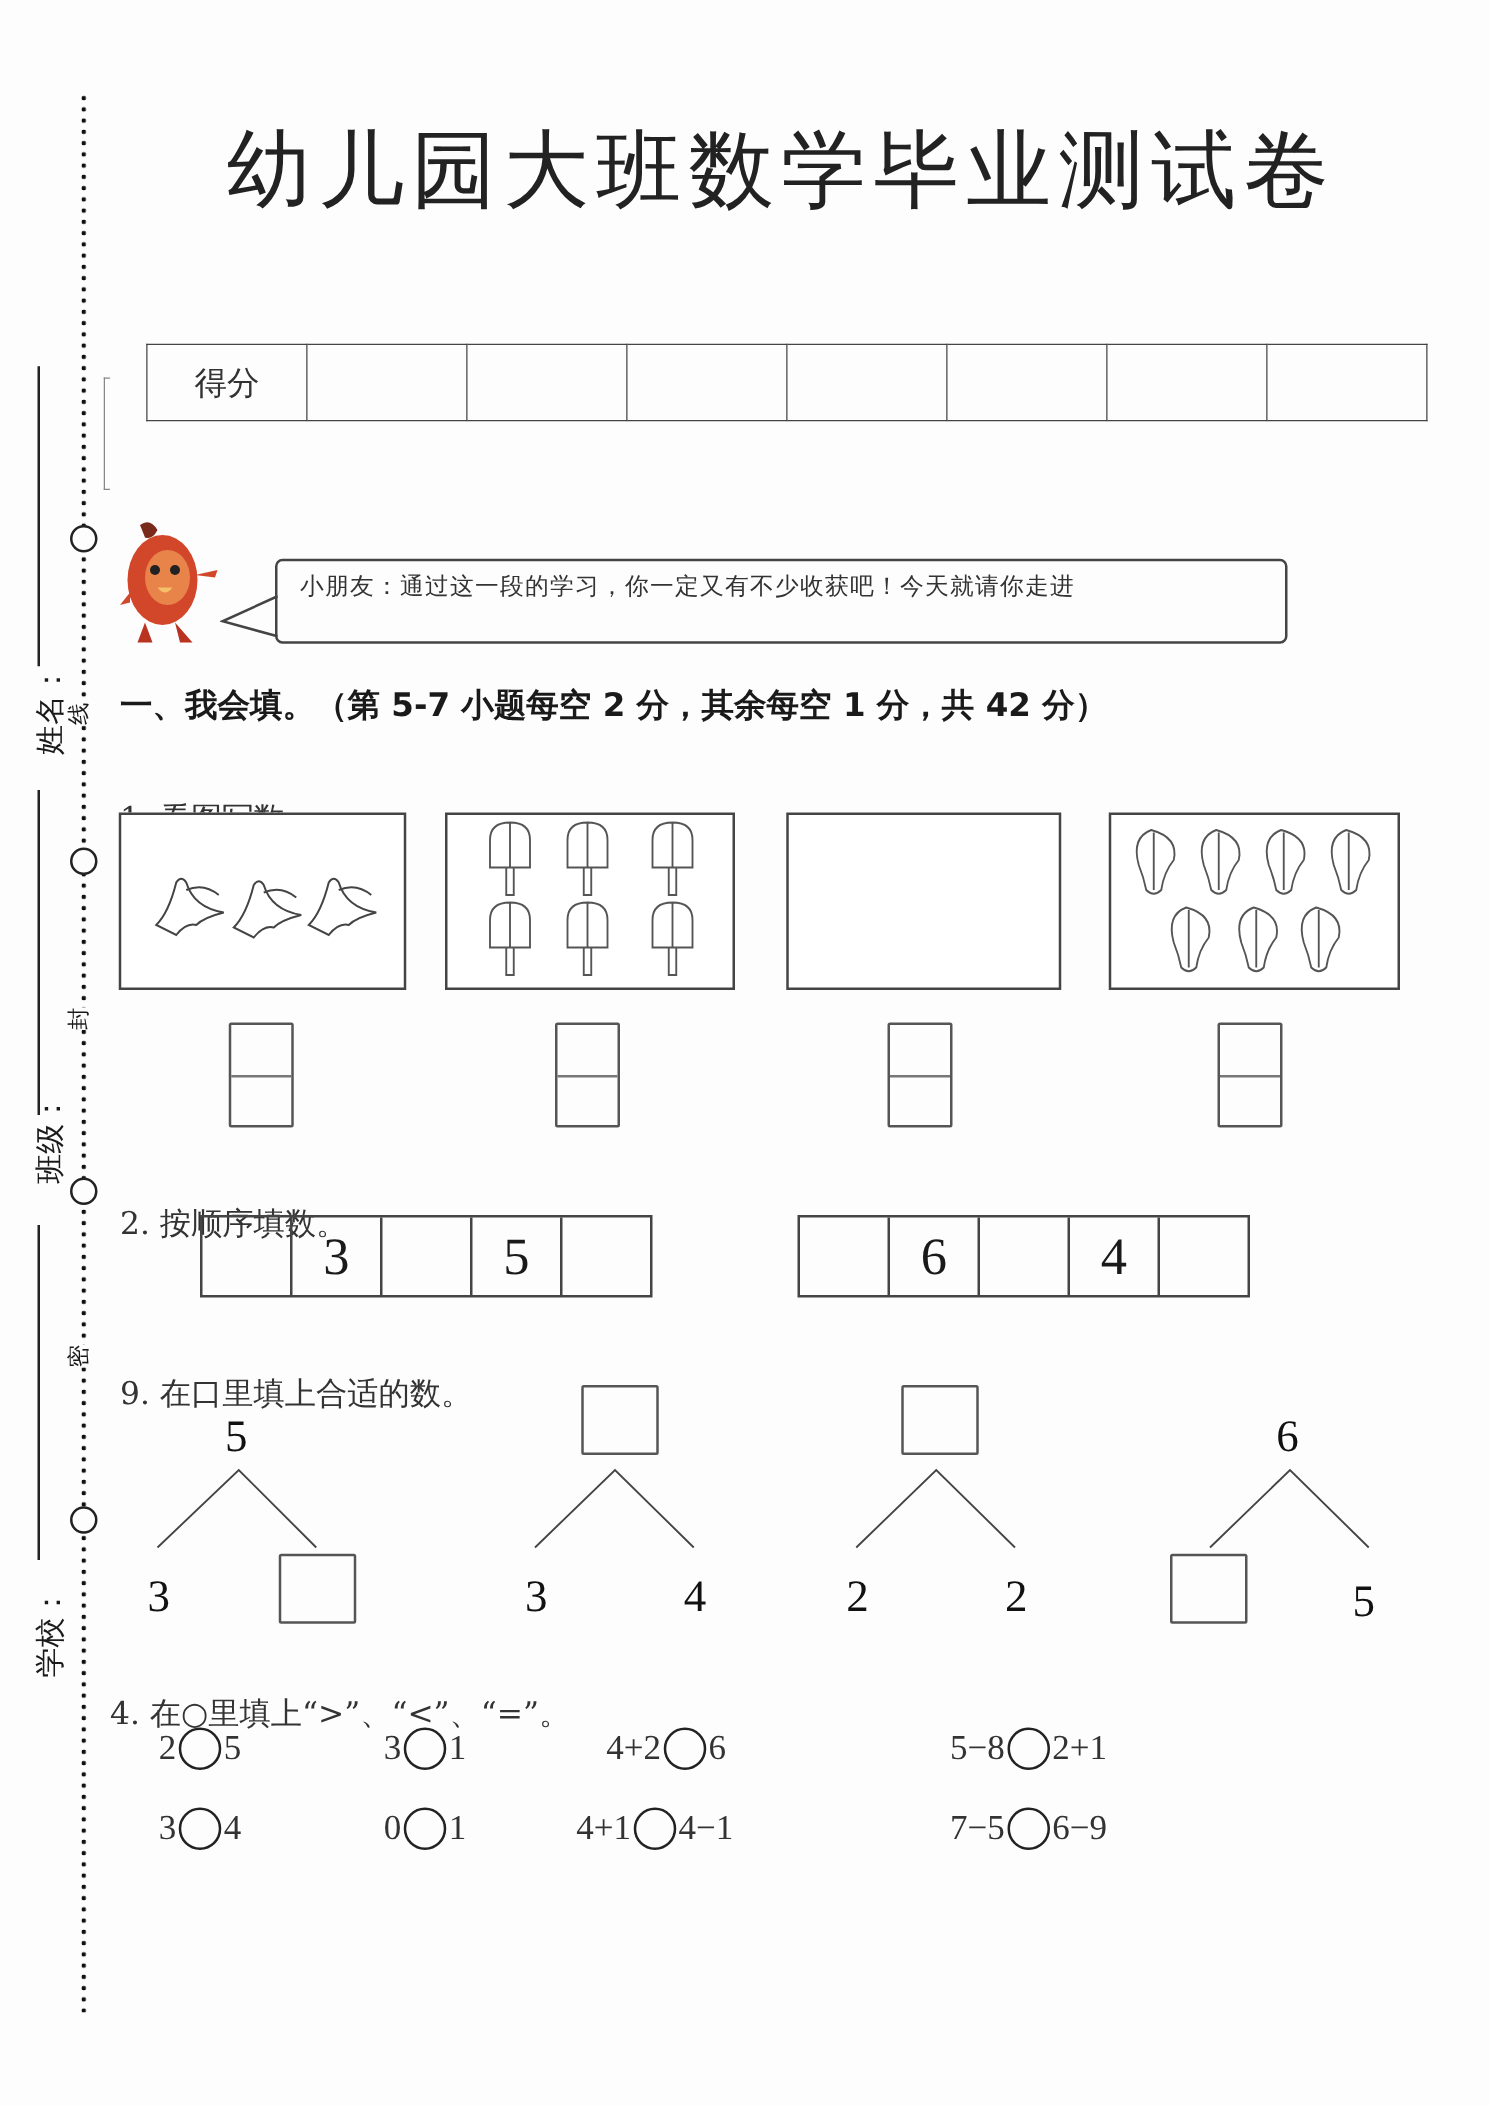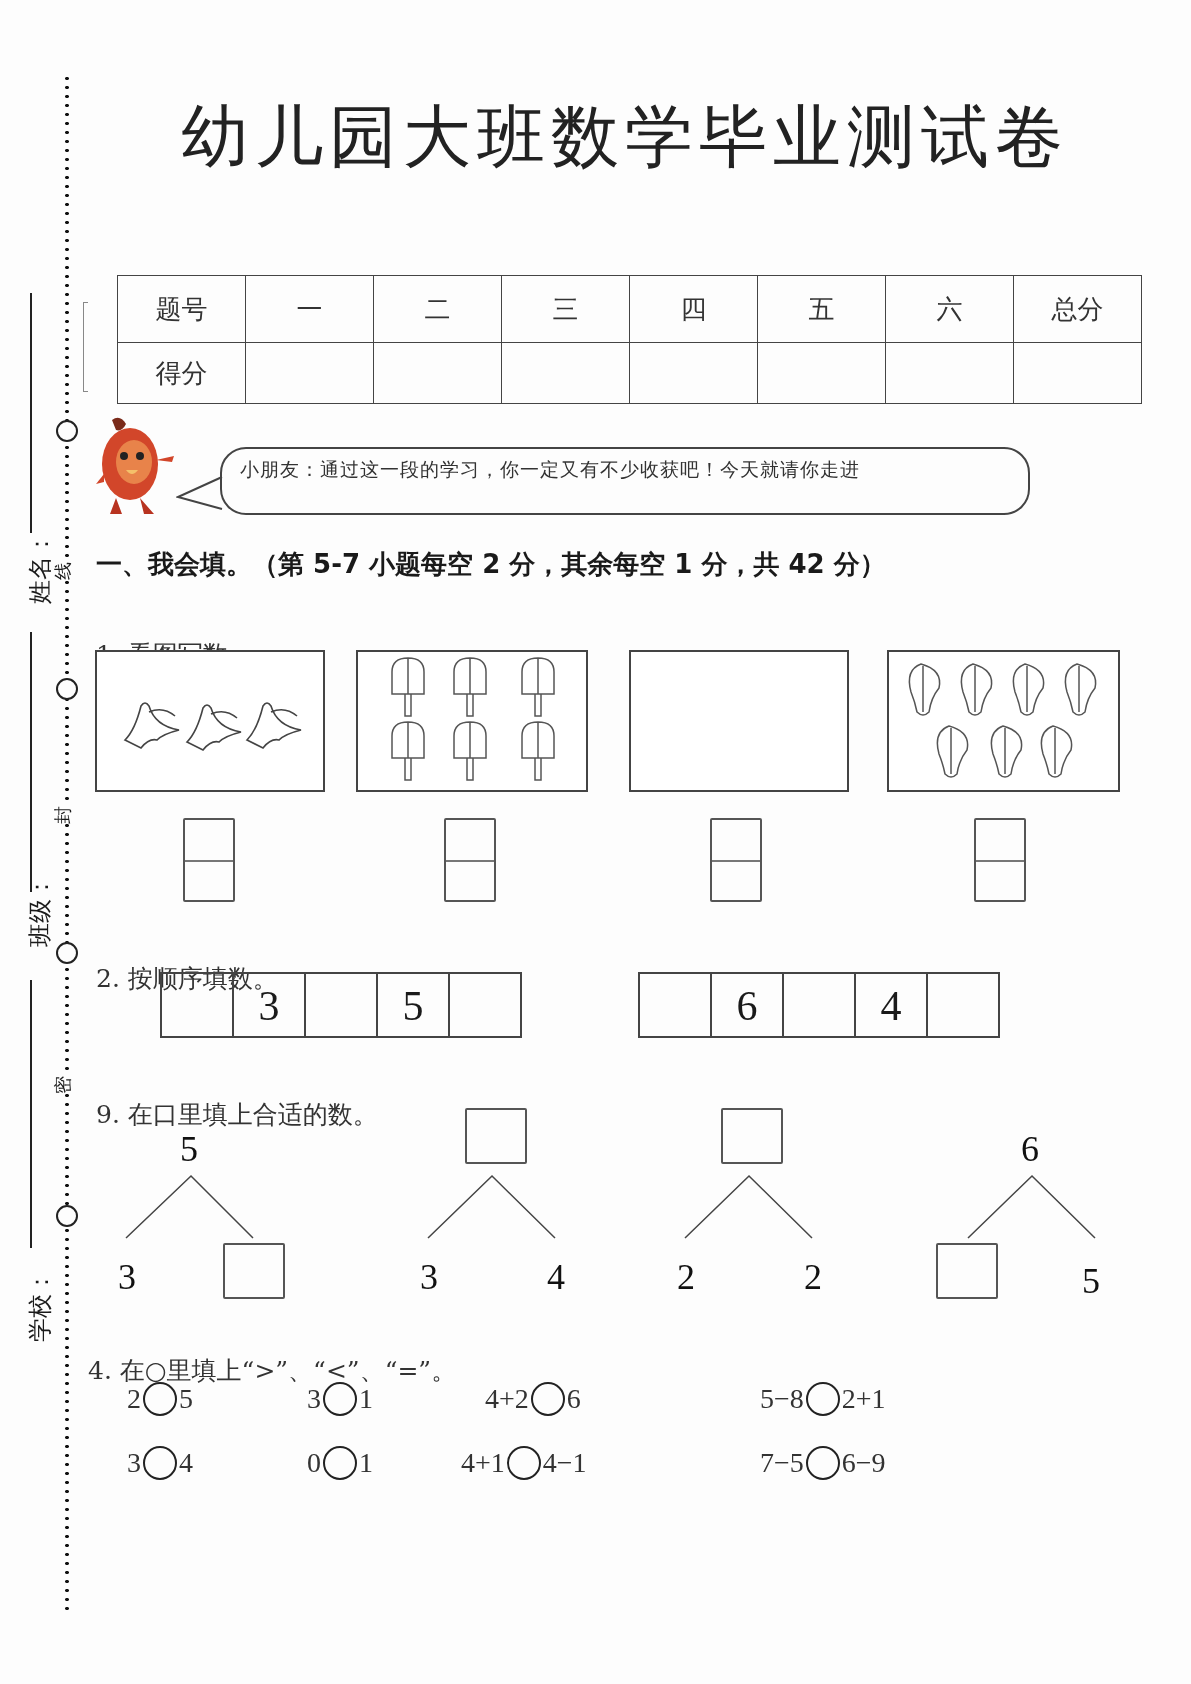--- a/index.html
+++ b/index.html
@@ -20,21 +20,21 @@
 
   .title { position:absolute; left:120px; top:92px; width:1010px; height:140px; text-align:center;
     font-family:"DejaVu Sans",sans-serif; font-size:68px; letter-spacing:6px; line-height:90px; color:#222; }
 
   table.score { position:absolute; left:117px; top:275px; border-collapse:collapse; }
   table.score td { border:1.5px solid #444; width:125px; text-align:center; font-size:26px; color:#333; font-family:"DejaVu Serif",serif; }
   table.score tr.r1 td { height:64px; }
   table.score tr.r2 td { height:58px; }
 
   .mascot { position:absolute; left:94px; top:414px; width:88px; height:104px; }
-  .bubble { position:absolute; left:220px; top:447px; width:810px; height:68px; border:2px solid #444; border-radius:26px;
+  .bubble { position:absolute; left:220px; top:447px; width:810px; height:68px; border:2px solid #444; border-radius:6px;
     font-size:19px; line-height:32px; padding:4px 18px; box-sizing:border-box; color:#333; font-family:"DejaVu Serif",serif; letter-spacing:1px; }
   .bubble-tail { position:absolute; left:176px; top:475px; }
 
   .sec { position:absolute; left:96px; top:547px; font-size:26px; font-weight:bold; font-family:"DejaVu Sans",sans-serif; color:#1a1a1a; }
   .q { position:absolute; font-size:25px; color:#333; font-family:"DejaVu Serif",serif;margin-top:30px; }
 
   .picbox { position:absolute; top:650px; height:142px; border:2px solid #444; box-sizing:border-box; background:#fff; }
   .ansbox { position:absolute; top:818px; width:52px; height:84px; border:2px solid #555; box-sizing:border-box; border-radius:2px; }
   .ansbox::after { content:""; position:absolute; left:0; right:0; top:40px; border-top:2px solid #777; }
 
@@ -65,30 +65,20 @@
 <div class="vline" style="top:632px;height:260px"></div>
 <div class="vlabel" style="top:895px">班级：</div>
 <div class="vline" style="top:980px;height:268px"></div>
 <div class="vlabel" style="top:1290px">学校：</div>
 <div class="bracket"></div>
 
 <div class="title">幼儿园大班数学毕业测试卷</div>
 
 <table class="score">
   <tbody>
-      <tr class="r1">
-    <td>题号</td>
-    <td>一</td>
-    <td>二</td>
-    <td>三</td>
-    <td>四</td>
-    <td>五</td>
-    <td>六</td>
-    <td>总分</td>
-  </tr>
   <tr class="r2">
     <td>得分</td>
     <td></td>
     <td></td>
     <td></td>
     <td></td>
     <td></td>
     <td></td>
     <td></td>
   </tr>

